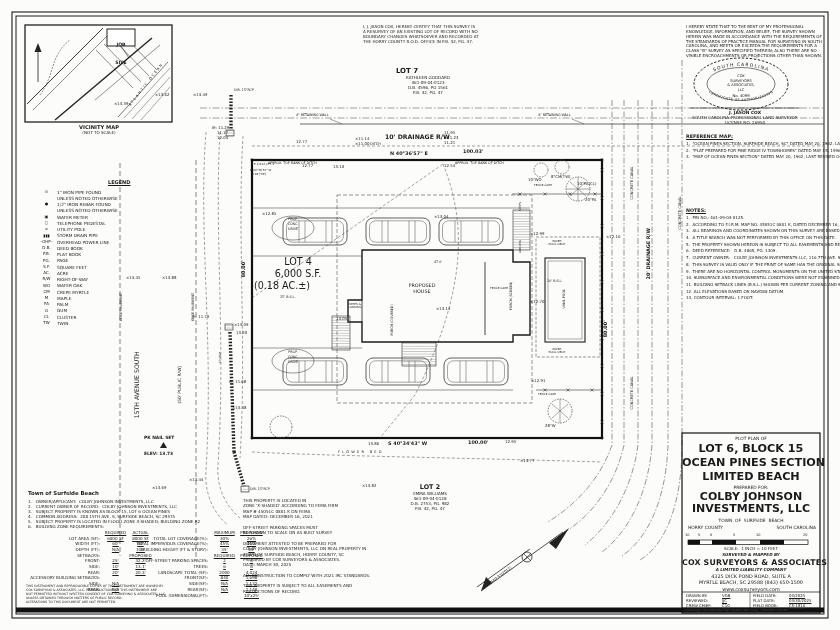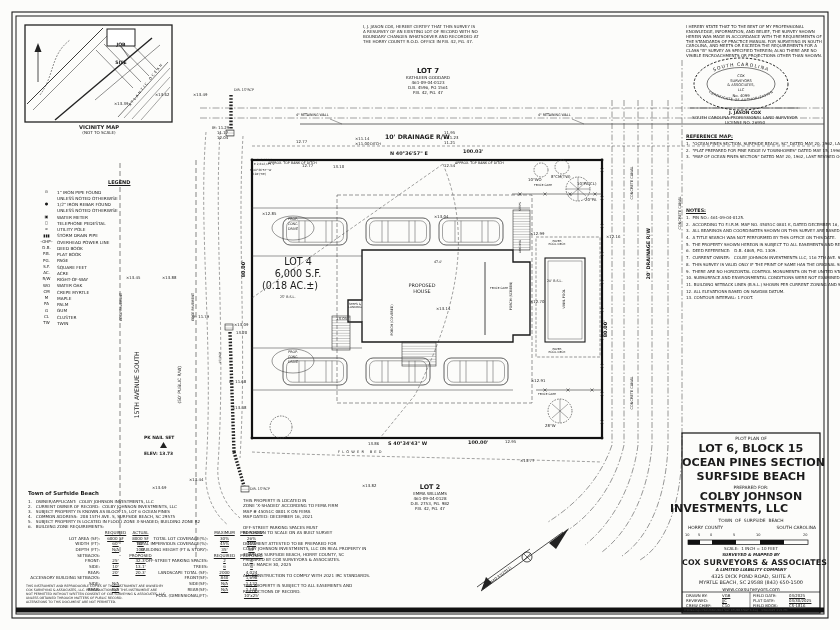--- a/index.html
+++ b/index.html
@@ -245,42 +245,42 @@
   <div class="blk b ctr" style="left:107px;top:31px;width:28px;font-size:4.6px;line-height:1.25">
     <div>JOB</div>
     <div>SITE</div>
   </div>
   <div class="blk t34" style="left:118px;top:80px;width:60px;transform:rotate(-52deg);letter-spacing:1.6px">ATLANTIC OCEAN</div>
   <div class="blk b ctr" style="left:55px;top:124px;width:88px;font-size:5.2px">VICINITY MAP</div>
   <div class="blk ctr t4" style="left:55px;top:130.5px;width:88px">(NOT TO SCALE)</div>
 
   <div class="blk" style="left:363px;top:24px;width:130px"><div class="cert-line">I, J. JASON COX, HEREBY CERTIFY THAT THIS SURVEY IS</div><div class="cert-line">A RESURVEY OF AN EXISTING LOT OF RECORD WITH NO</div><div class="cert-line">BOUNDARY CHANGES WHATSOEVER AND RECORDED AT</div><div class="cert-line">THE HORRY COUNTY R.O.D. OFFICE IN P.B. 42, PG. 47.</div></div>
 
-  <div class="blk b ctr" style="left:388px;top:67px;width:80px;font-size:7px">LOT 7</div>
+  <div class="blk b ctr" style="left:367px;top:67px;width:80px;font-size:7px">LOT 7</div>
   <div class="blk" style="left:388px;top:75px;width:80px"><div class="lot-line">KATHLEEN GODDARD</div><div class="lot-line">461-09-04-0123</div><div class="lot-line">D.B. 4596, PG 1561</div><div class="lot-line">P.B. 42, PG. 47</div></div>
 
   <div class="blk" style="left:686px;top:25px;width:134px"><div class="stmt-line">I HEREBY STATE THAT TO THE BEST OF MY PROFESSIONAL</div><div class="stmt-line">KNOWLEDGE, INFORMATION, AND BELIEF, THE SURVEY SHOWN</div><div class="stmt-line">HEREIN WAS MADE IN ACCORDANCE WITH THE REQUIREMENTS OF</div><div class="stmt-line">THE STANDARDS OF PRACTICE MANUAL FOR SURVEYING IN SOUTH</div><div class="stmt-line">CAROLINA, AND MEETS OR EXCEEDS THE REQUIREMENTS FOR A</div><div class="stmt-line">CLASS "B" SURVEY AS SPECIFIED THEREIN; ALSO THERE ARE NO</div><div class="stmt-line">VISIBLE ENCROACHMENTS OR PROJECTIONS OTHER THAN SHOWN.</div></div>
 
   <div class="blk ctr t43 b" style="left:690px;top:110px;width:110px">J. JASON COX</div>
   <div class="blk ctr t4" style="left:680px;top:115.5px;width:130px">SOUTH CAROLINA PROFESSIONAL LAND SURVEYOR</div>
   <div class="blk ctr t4" style="left:690px;top:120.5px;width:110px">LICENSE NO. 26950</div>
 
   <div class="blk b u" style="left:686px;top:134px;font-size:4.8px">REFERENCE MAP:</div>
   <div class="blk" style="left:686px;top:141px;width:136px"><div class="note-item">1.  "OCEAN PINES SECTION, SURFSIDE BEACH, SC" DATED MAY 20, 1962, LAST REVISED OCTOBER 3, 1963 BY J.C. CAUSEY, R.L.S. AND RECORDED AT HORRY COUNTY R.O.D. IN P.B. 42, PG. 47.</div><div class="note-item">2.  "PLAT PREPARED FOR PINE RIDGE IV TOWNHOMES" DATED MAY 15, 1996 BY W.H. DURDEN SURVEYING, INC. AND RECORDED AT HORRY COUNTY R.O.D. IN P.B. 143, PG. 118.</div><div class="note-item">3.  "MAP OF OCEAN PINES SECTION" DATED MAY 20, 1962, LAST REVISED OCTOBER 3, 1963 BY CALHOUN DEVELOPMENT CO. AND RECORDED AT HORRY COUNTY R.O.D. IN P.B. 42, PG. 47.</div></div>
 
   <div class="blk b u" style="left:686px;top:208px;font-size:4.8px">NOTES:</div>
   <div class="blk" style="left:686px;top:215px;width:136px"><div class="note-item">1.  PIN NO.: 461-09-04-0125.</div><div class="note-item">2.  ACCORDING TO F.I.R.M. MAP NO. 45051C 0801 K, DATED DECEMBER 16, 2021, IT IS MY OPINION THE PROPERTY SHOWN ON THIS PLAT IS LOCATED IN FLOOD ZONE "X-SHADED" AND IS SUBJECT TO VERIFICATION BY THE TOWN FLOODPLAIN MANAGER/FEMA OFFICER.</div><div class="note-item">3.  ALL BEARINGS AND COORDINATES SHOWN ON THIS SURVEY ARE BASED ON SOUTH CAROLINA STATE PLANE COORDINATE SYSTEM NAD83(2011). DISTANCES AND COORDINATES SHOWN ARE GROUND LEVEL VALUES, NOT GRID VALUES. TO CONVERT GROUND LEVEL DISTANCES TO GRID DISTANCES MULTIPLY BY COMBINED SCALE FACTOR OF 0.99979891. STATE PLANE COORDINATES DERIVED FROM GPS OBSERVATIONS VIA CORRECTIONS FROM THE S.C.G.S. VRS NETWORK.</div><div class="note-item">4.  A TITLE SEARCH WAS NOT PERFORMED BY THIS OFFICE ON THIS DATE.</div><div class="note-item">5.  THE PROPERTY SHOWN HEREON IS SUBJECT TO ALL EASEMENTS AND RESTRICTIONS OF RECORD.</div><div class="note-item">6.  DEED REFERENCE:   D.B. 4865, PG. 1309.</div><div class="note-item">7.  CURRENT OWNER:   COLBY JOHNSON INVESTMENTS LLC, 116 7TH AVE. SOUTH, SURFSIDE BEACH, SC 29575</div><div class="note-item">8.  THIS SURVEY IS VALID ONLY IF THE PRINT OF SAME HAS THE ORIGINAL SIGNATURE AND EMBOSSED SEAL OF THE LAND SURVEYOR.</div><div class="note-item">9.  THERE ARE NO HORIZONTAL CONTROL MONUMENTS ON THE UNITED STATES OR STATE AGENCY SURVEY SYSTEMS LOCATED WITHIN 2000 FEET OF THE SUBJECT PROPERTY.</div><div class="note-item">10. SUBSURFACE AND ENVIRONMENTAL CONDITIONS WERE NOT EXAMINED OR CONSIDERED AN ELEMENT OF THIS SURVEY. NO STATEMENT IS MADE REGARDING THE EXISTENCE OF UNDERGROUND OR OVERHEAD UTILITIES.</div><div class="note-item">11. BUILDING SETBACK LINES (B.S.L.) SHOWN PER CURRENT ZONING AND SUBJECT TO REVIEW &amp; CONFIRMATION BY THE TOWN OF SURFSIDE BEACH.</div><div class="note-item">12. ALL ELEVATIONS BASED ON NAVD88 DATUM.</div><div class="note-item">13. CONTOUR INTERVAL: 1 FOOT.</div></div>
 
   <div class="blk ctr t43" style="left:682px;top:436px;width:138px">PLOT PLAN OF</div>
   <div class="blk ctr t11 b" style="left:682px;top:442px;width:138px">LOT 6, BLOCK 15</div>
   <div class="blk ctr t11 b" style="left:682px;top:456px;width:138px">OCEAN PINES SECTION</div>
-  <div class="blk ctr t11 b" style="left:682px;top:470px;width:138px">SURFSIDE BEACH</div>
+  <div class="blk ctr t11 b" style="left:682px;top:470px;width:138px">LIMITED BEACH</div>
   <div class="blk ctr t43" style="left:682px;top:485px;width:138px">PREPARED FOR:</div>
   <div class="blk ctr t95 b" style="left:682px;top:491px;width:138px">COLBY JOHNSON</div>
-  <div class="blk ctr t95 b" style="left:660px;top:503px;width:138px">INVESTMENTS, LLC</div>
+  <div class="blk ctr t95 b" style="left:682px;top:503px;width:138px">INVESTMENTS, LLC</div>
   <div class="blk ctr t43" style="left:682px;top:518px;width:138px">TOWN  OF  SURFSIDE  BEACH</div>
   <div class="blk t43" style="left:688px;top:525px">HORRY COUNTY</div>
   <div class="blk t43" style="left:744px;top:525px;width:72px;text-align:right">SOUTH CAROLINA</div>
   <div class="layer">
       <div class="tick" style="left: 685px; top: 533px; position: absolute;"><span class="c-t">10</span></div>
       <div class="tick" style="left: 698px; top: 533px; position: absolute;"><span class="c-t">5</span></div>
       <div class="tick" style="left: 710px; top: 533px; position: absolute;"><span class="c-t">0</span></div>
       <div class="tick" style="left: 733px; top: 533px; position: absolute;"><span class="c-t">5</span></div>
       <div class="tick" style="left: 756px; top: 533px; position: absolute;"><span class="c-t">10</span></div>
       <div class="tick" style="left: 803px; top: 533px; position: absolute;"><span class="c-t">20</span></div>
@@ -317,21 +317,21 @@
   <div class="blk" style="left:122px;top:530px"><div class="zrowR"><span class="c-l"></span><span class="c-a">MAXIMUM</span><span class="c-b">PROPOSED</span></div><div class="zrowR"><span class="c-l">TOTAL LOT COVERAGE(%):</span><span class="c-a">30%</span><span class="c-b">26%</span></div><div class="zrowR"><span class="c-l">TOTAL IMPERVIOUS COVERAGE(%):</span><span class="c-a">45%</span><span class="c-b">45%</span></div><div class="zrowR"><span class="c-l">BUILDING HEIGHT (FT &amp; STORY):</span><span class="c-a">35'</span><span class="c-b">35'</span></div><div class="zrowR"><span class="c-l"></span><span class="c-a">REQUIRED</span><span class="c-b">PROPOSED</span></div><div class="zrowR"><span class="c-l">OFF-STREET PARKING SPACES:</span><span class="c-a">2</span><span class="c-b">6</span></div><div class="zrowR"><span class="c-l">TREES:</span><span class="c-a">6</span><span class="c-b">6</span></div><div class="zrowR"><span class="c-l">LANDSCAPE TOTAL (SF):</span><span class="c-a">2000</span><span class="c-b">4,024</span></div><div class="zrowR"><span class="c-l">FRONT(SF):</span><span class="c-a">840</span><span class="c-b">1,698</span></div><div class="zrowR"><span class="c-l">SIDE(SF):</span><span class="c-a">N/A</span><span class="c-b">1,122</span></div><div class="zrowR"><span class="c-l">REAR(SF):</span><span class="c-a">N/A</span><span class="c-b">1,148</span></div><div class="zrowR"><span class="c-l">POOL (DIMENSIONAL/FT):</span><span class="c-a"></span><span class="c-b">10'x25'</span></div></div>
   <div class="blk" style="left:26px;top:584px;width:200px"><div class="fp-line">THIS INSTRUMENT AND REPRODUCIBLE COPIES OF THIS INSTRUMENT ARE OWNED BY</div><div class="fp-line">COX SURVEYING &amp; ASSOCIATES, LLC. REPRODUCTIONS OF THIS INSTRUMENT ARE</div><div class="fp-line">NOT PERMITTED WITHOUT WRITTEN CONSENT OF COX SURVEYING &amp; ASSOCIATES, LLC</div><div class="fp-line">UNLESS OBTAINED THROUGH MATTERS OF PUBLIC RECORD.</div><div class="fp-line">ALTERATIONS TO THIS DOCUMENT ARE NOT PERMITTED.</div></div>
 
   <div class="blk" style="left:243px;top:498px;width:160px"><div class="cn-line">THIS PROPERTY IS LOCATED IN</div><div class="cn-line">ZONE 'X-SHADED' ACCORDING TO FEMA FIRM</div><div class="cn-line">MAP # 45051C 0801 K ON FEMA</div><div class="cn-line">MAP DATED: DECEMBER 16, 2021</div><div class="cn-line"></div><div class="cn-line">OFF-STREET PARKING SPACES MUST</div><div class="cn-line">BE SHOWN TO SCALE ON AS BUILT SURVEY</div><div class="cn-line"></div><div class="cn-line">DOCUMENT ATTESTED TO BE PREPARED FOR</div><div class="cn-line">COLBY JOHNSON INVESTMENTS, LLC ON REAL PROPERTY IN</div><div class="cn-line">TOWN OF SURFSIDE BEACH, HORRY COUNTY, SC</div><div class="cn-line">PREPARED BY COX SURVEYORS &amp; ASSOCIATES.</div><div class="cn-line">DATE: MARCH 30, 2025</div><div class="cn-line"></div><div class="cn-line">ALL CONSTRUCTION TO COMPLY WITH 2021 IRC STANDARDS.</div><div class="cn-line"></div><div class="cn-line">THIS PROPERTY IS SUBJECT TO ALL EASEMENTS AND</div><div class="cn-line">RESTRICTIONS OF RECORD.</div></div>
 
   <div class="blk b ctr" style="left:393px;top:484px;width:74px;font-size:6.4px">LOT 2</div>
   <div class="blk" style="left:393px;top:491px;width:74px"><div class="lot-line">EMMA WILLIAMS</div><div class="lot-line">461-09-04-0128</div><div class="lot-line">D.B. 2753, PG. 982</div><div class="lot-line">P.B. 42, PG. 47</div></div>
 
   <div class="blk ctr" style="left:252px;top:256px;width:92px;font-size:9.6px">LOT 4</div>
   <div class="blk ctr" style="left:252px;top:268px;width:92px;font-size:9.6px">6,000 S.F.</div>
-  <div class="blk ctr" style="left:244px;top:280px;width:92px;font-size:9.6px">(0.18 AC.±)</div>
+  <div class="blk ctr" style="left:236px;top:280px;width:92px;font-size:9.6px">(0.18 AC.±)</div>
   <div class="blk ctr t48" style="left:400px;top:283px;width:44px">PROPOSED</div>
   <div class="blk ctr t48" style="left:400px;top:289px;width:44px">HOUSE</div>
 
   <div class="blk b t48" style="left:390px;top:150.5px">N 40°36'57" E</div>
   <div class="blk b t48" style="left:463px;top:149px">100.03'</div>
   <div class="blk b t48" style="left:388px;top:440.5px">S 40°34'43" W</div>
   <div class="blk b t48" style="left:468px;top:439.5px">100.00'</div>
   <div class="blk ctr rot b t48" style="left:224px;top:266px;width:40px">80.00'</div>
   <div class="blk ctr rot b t48" style="left:586px;top:326px;width:40px">80.00'</div>
 

